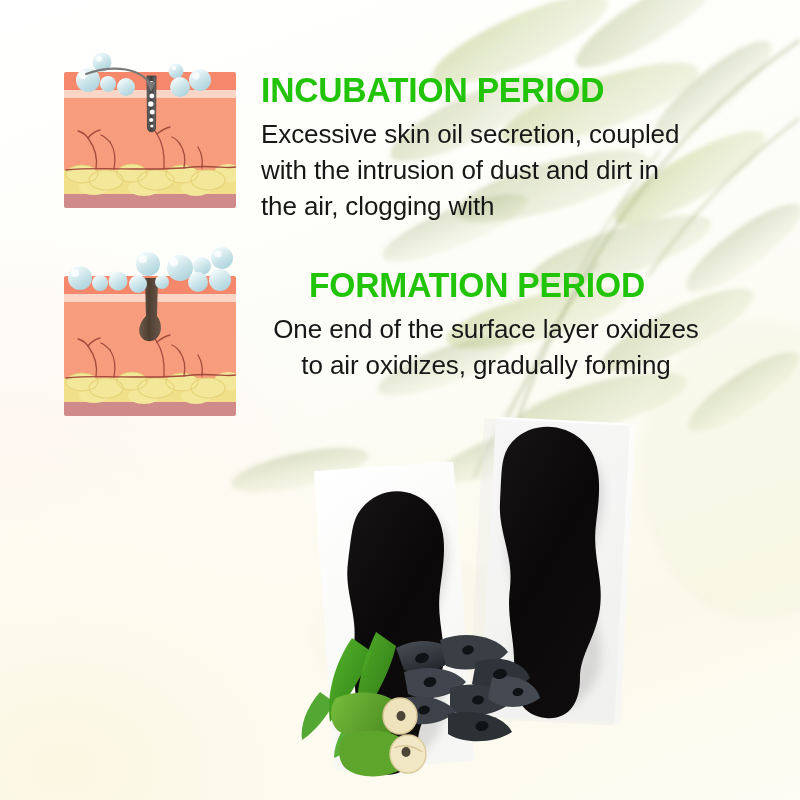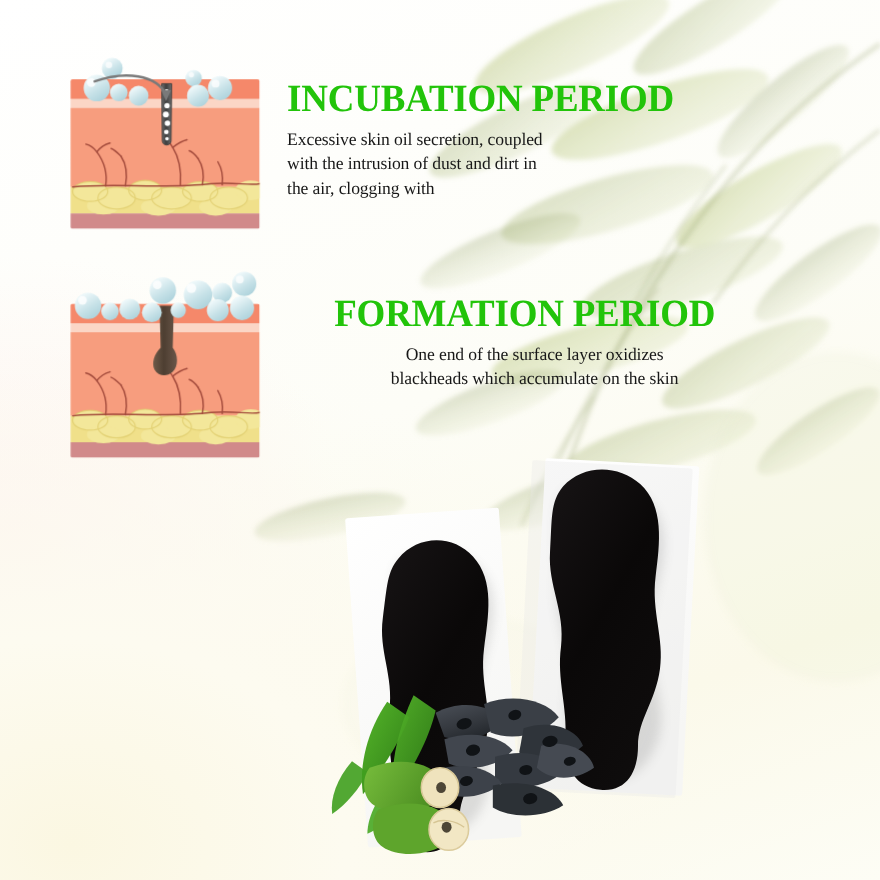--- a/index.html
+++ b/index.html
@@ -19,29 +19,29 @@
 
   
   .bg-leaves{position:absolute;inset:0;pointer-events:none;}
   .bg-leaves svg{position:absolute;top:0;left:0;width:800px;height:800px;}
 
   
   .diagram{position:absolute;}
   .diagram svg{display:block;}
 
   
-  .block{position:absolute;font-family:Liberation Serif, serif;}
+  .block{position:absolute;}
   .heading{
     font-size:35px;font-weight:bold;color:#22c40a;
     letter-spacing:-0.2px;line-height:1;white-space:nowrap;
     margin:0 0 10px 0;
     transform:scaleX(0.96);transform-origin:left center;
   }
   .para{
-    font-size:16px;color:#171717;line-height:1.38;margin:0;
+    font-size:26px;color:#171717;line-height:1.38;margin:0;
     letter-spacing:-0.1px;
   }
   .para span{display:block;white-space:nowrap;}
 
   
   .product{position:absolute;}
   .product svg{display:block;}
 </style>
 </head>
 <body>
@@ -291,21 +291,21 @@
       <span>Excessive skin oil secretion, coupled</span>
       <span>with the intrusion of dust and dirt in</span>
       <span>the air, clogging with</span>
     </p>
   </div>
 
   <div class="block" style="left:261px;top:267px;width:450px;text-align:center;">
     <h2 class="heading">FORMATION PERIOD</h2>
     <p class="para">
       <span>One end of the surface layer oxidizes</span>
-      <span>blackheads which accumulate on the skin</span>
+      <span>to air oxidizes, gradually forming</span>
     </p>
   </div>
 
   <div class="product" style="left:300px;top:410px;">
     <svg width="500" height="390" viewBox="0 0 500 390" xmlns="http://www.w3.org/2000/svg">
       <defs>
         <linearGradient id="paperg" x1="0" y1="0" x2="0.3" y2="1">
           <stop offset="0%" stop-color="#ffffff"></stop>
           <stop offset="100%" stop-color="#f6f6f4"></stop>
         </linearGradient>

